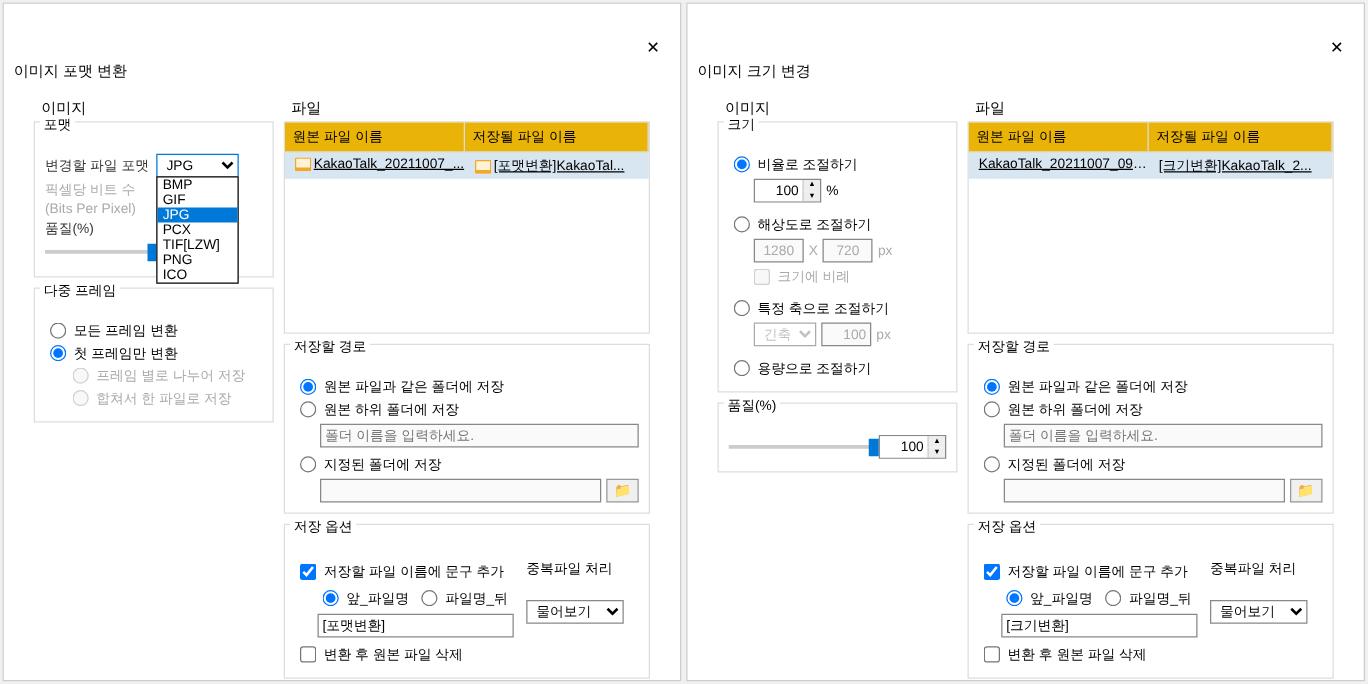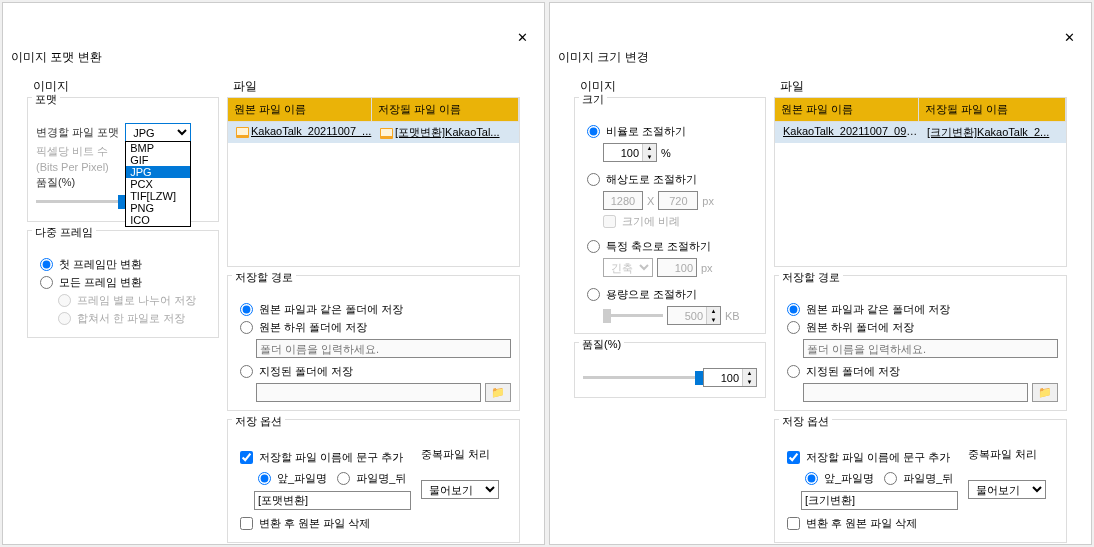--- a/index.html
+++ b/index.html
@@ -106,26 +106,26 @@
             <span class="spin-btns">
                 <span>▲</span>
                 <span>▼</span>
               </span>
           </span>
         </div>
       </div>
       <div class="group">
         <span class="group-title">다중 프레임</span>
         <div class="radio-row">
+            <input type="radio" style="">
+            <span>모든 프레임 변환</span>
+          </div>
+        <div class="radio-row">
             <input type="radio" checked="" style="">
             <span>첫 프레임만 변환</span>
-          </div>
-        <div class="radio-row">
-            <input type="radio" style="">
-            <span>모든 프레임 변환</span>
           </div>
         <div class="indent">
           <div class="radio-row">
               <input type="radio" disabled="" style="">
               <span class="disabled">프레임 별로 나누어 저장</span>
             </div>
           <div class="radio-row">
               <input type="radio" disabled="" style="">
               <span class="disabled">합쳐서 한 파일로 저장</span>
             </div>
@@ -255,33 +255,20 @@
           </div>
         <div class="sub-indent inline-gap">
           <select disabled="" class="disabled" style="width:50px"><option>긴축</option></select>
           <input type="text" disabled="" class="disabled" style="width: 40px; text-align: right;" value="100">
           <span class="disabled">px</span>
         </div>
         <div class="radio-row" style="margin-top:10px">
             <input type="radio" style="">
             <span>용량으로 조절하기</span>
           </div>
-        <div class="sub-indent inline-gap">
-          <div class="slider-track" style="width:60px">
-              <div class="slider-thumb" style="left:0;background:#ccc"></div>
-            </div>
-          <span class="spinbox">
-              <input type="text" disabled="" class="disabled" value="500" style="">
-              <span class="spin-btns">
-                <span>▲</span>
-                <span>▼</span>
-              </span>
-            </span>
-          <span class="disabled">KB</span>
-        </div>
       </div>
       <div class="group">
         <span class="group-title">품질(%)</span>
         <div class="row">
           <div class="slider-track" style="width:120px">
               <div class="slider-thumb" style="left:112px"></div>
             </div>
           <span class="spinbox">
               <input type="text" value="100" style="">
               <span class="spin-btns">

